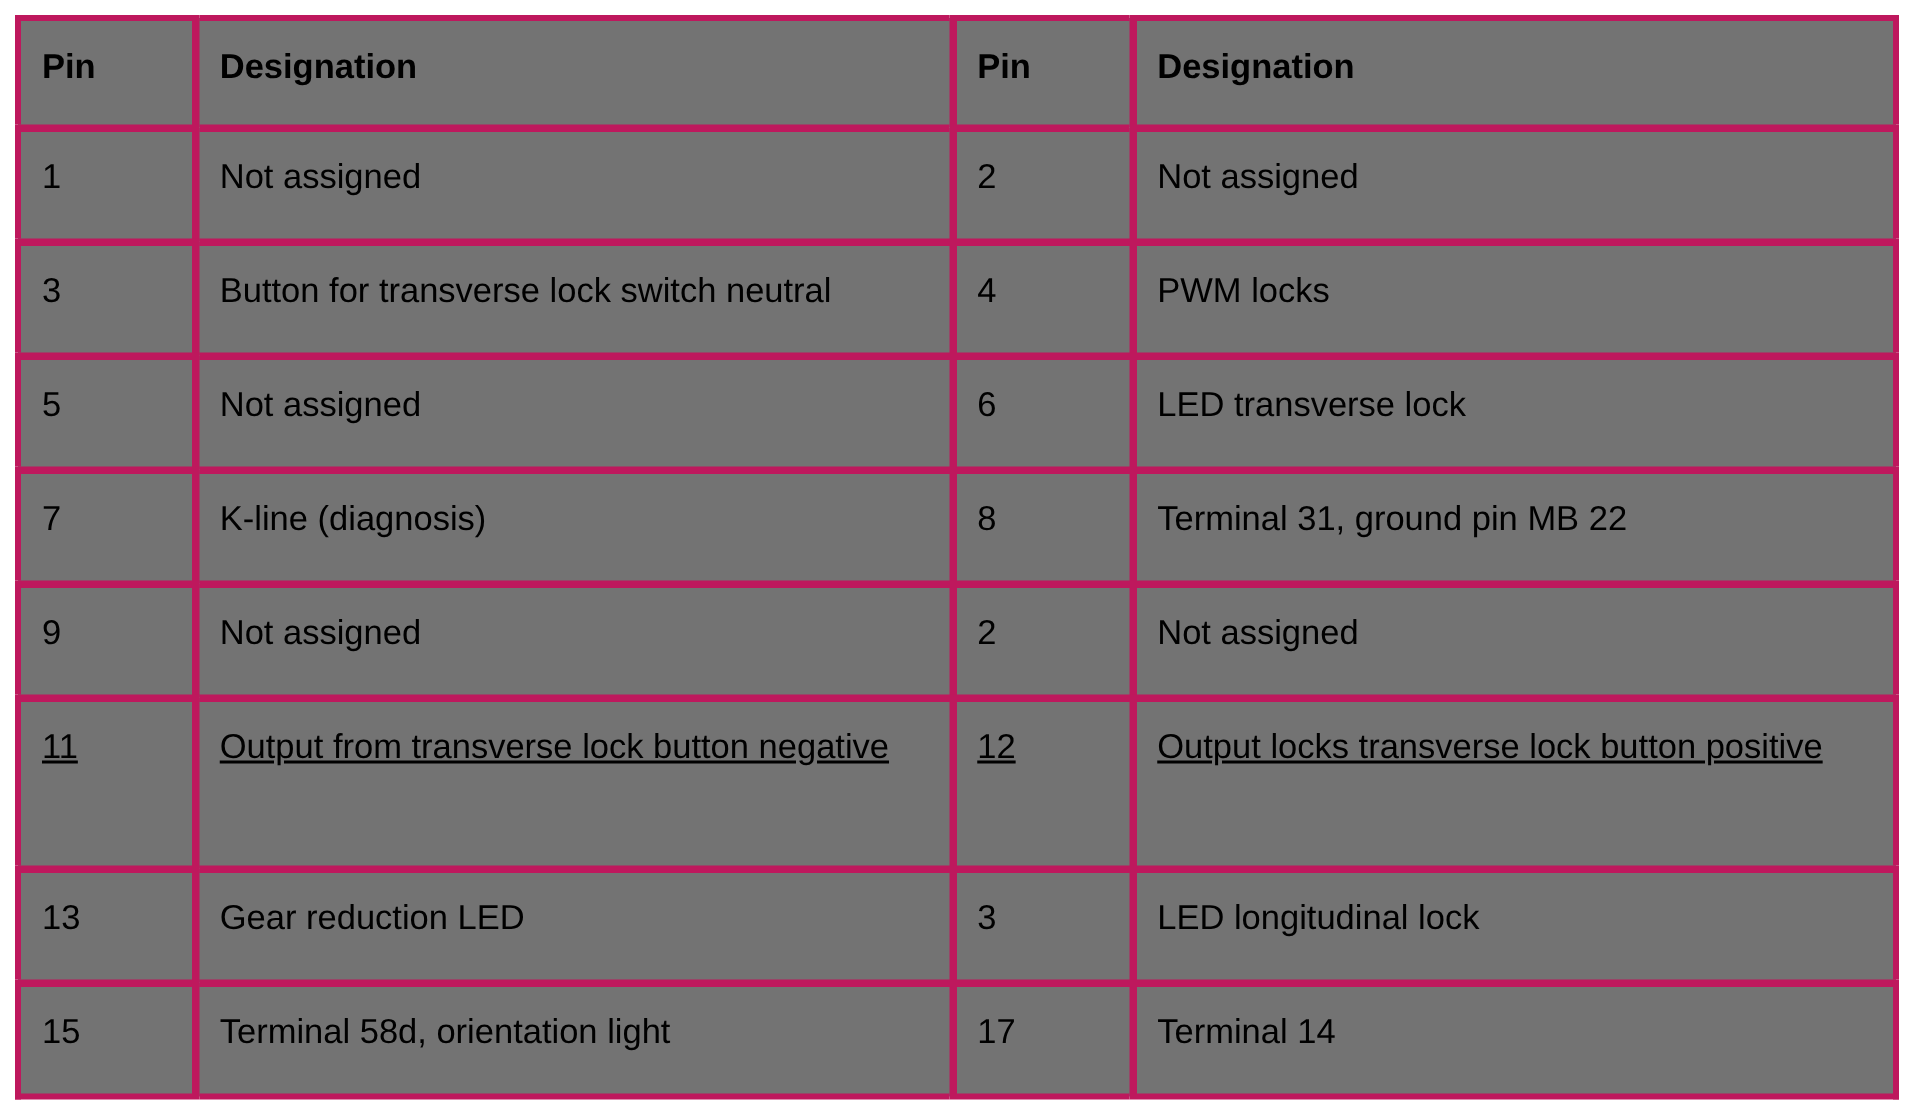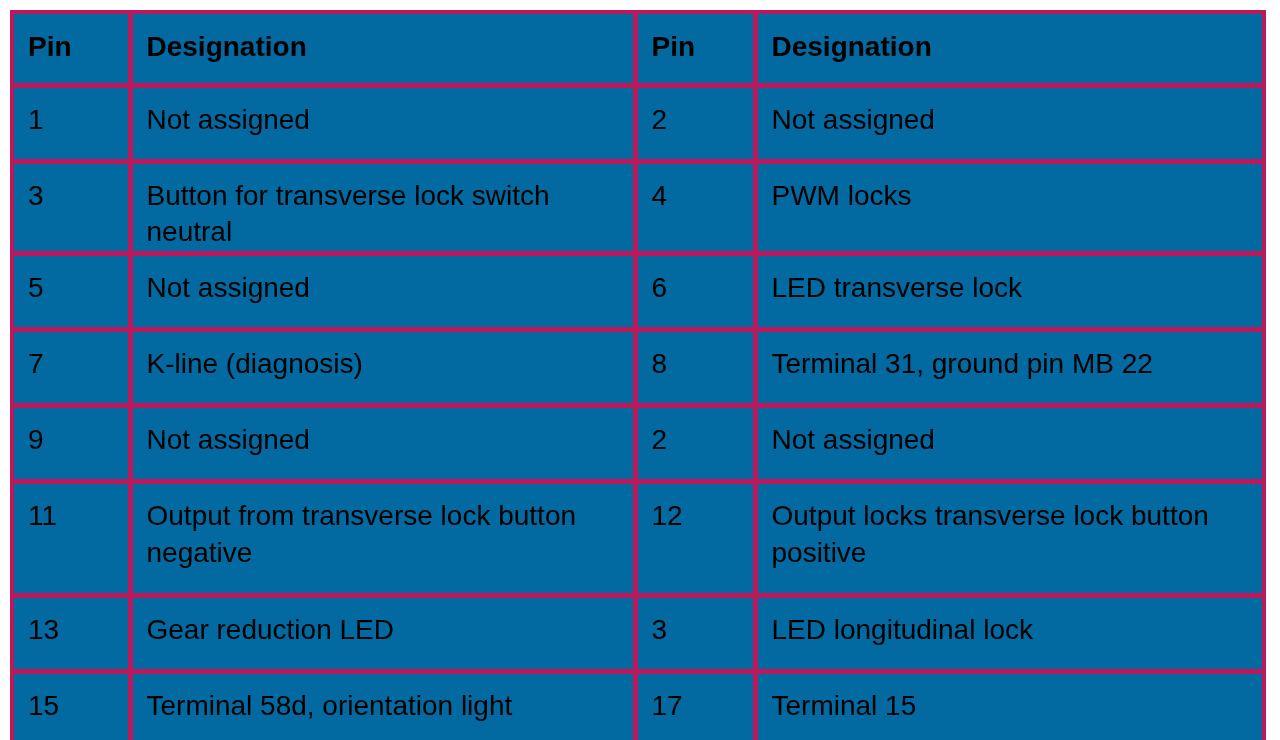--- a/index.html
+++ b/index.html
@@ -30,44 +30,44 @@
     border-collapse: collapse;
     table-layout: fixed;
     background: #ffffff;
   }
 
   table.pinout td,
   table.pinout th {
     border: 5px solid #be185d;
     vertical-align: top;
     padding: 14px 0 0 14px;
-    font-size: 28px;
+    font-size: 23px;
     line-height: 1.32;
     font-weight: normal;
     text-align: left;
     color: #000000;
-    background: #0369a1;
+    background: #737373;
     box-sizing: border-box;
   }
 
   table.pinout thead th {
     font-weight: bold;
     height: 73px;
     padding-top: 15px;
     border-bottom-width: 4px;
   }
 
   
   col.c-pin-l  { width: 118px; }
   col.c-des-l  { width: 505px; }
   col.c-pin-r  { width: 120px; }
   col.c-des-r  { width: 509px; }
 
   tr.r-std td    { height: 76px; }
-  tr.r-tall td   { height: 114px; }
+  tr.r-tall td   { height: 114px; text-decoration: underline; }
   tr.r-last td   { height: 76px; border-bottom-width: 4px; }
 
   
   table.pinout tr td:first-child,
   table.pinout tr th:first-child { border-left-width: 4px; }
   table.pinout tr td:last-child,
   table.pinout tr th:last-child  { border-right-width: 4px; }
   table.pinout thead tr th       { border-top-width: 4px; }
 </style>
 </head>
@@ -129,17 +129,17 @@
       <tr class="r-std">
         <td>13</td>
         <td>Gear reduction LED</td>
         <td>3</td>
         <td>LED longitudinal lock</td>
       </tr>
       <tr class="r-last">
         <td>15</td>
         <td>Terminal 58d, orientation light</td>
         <td>17</td>
-        <td>Terminal 15</td>
+        <td>Terminal 14</td>
       </tr>
     </tbody>
   </table>
 </div>
 
 </body></html>

